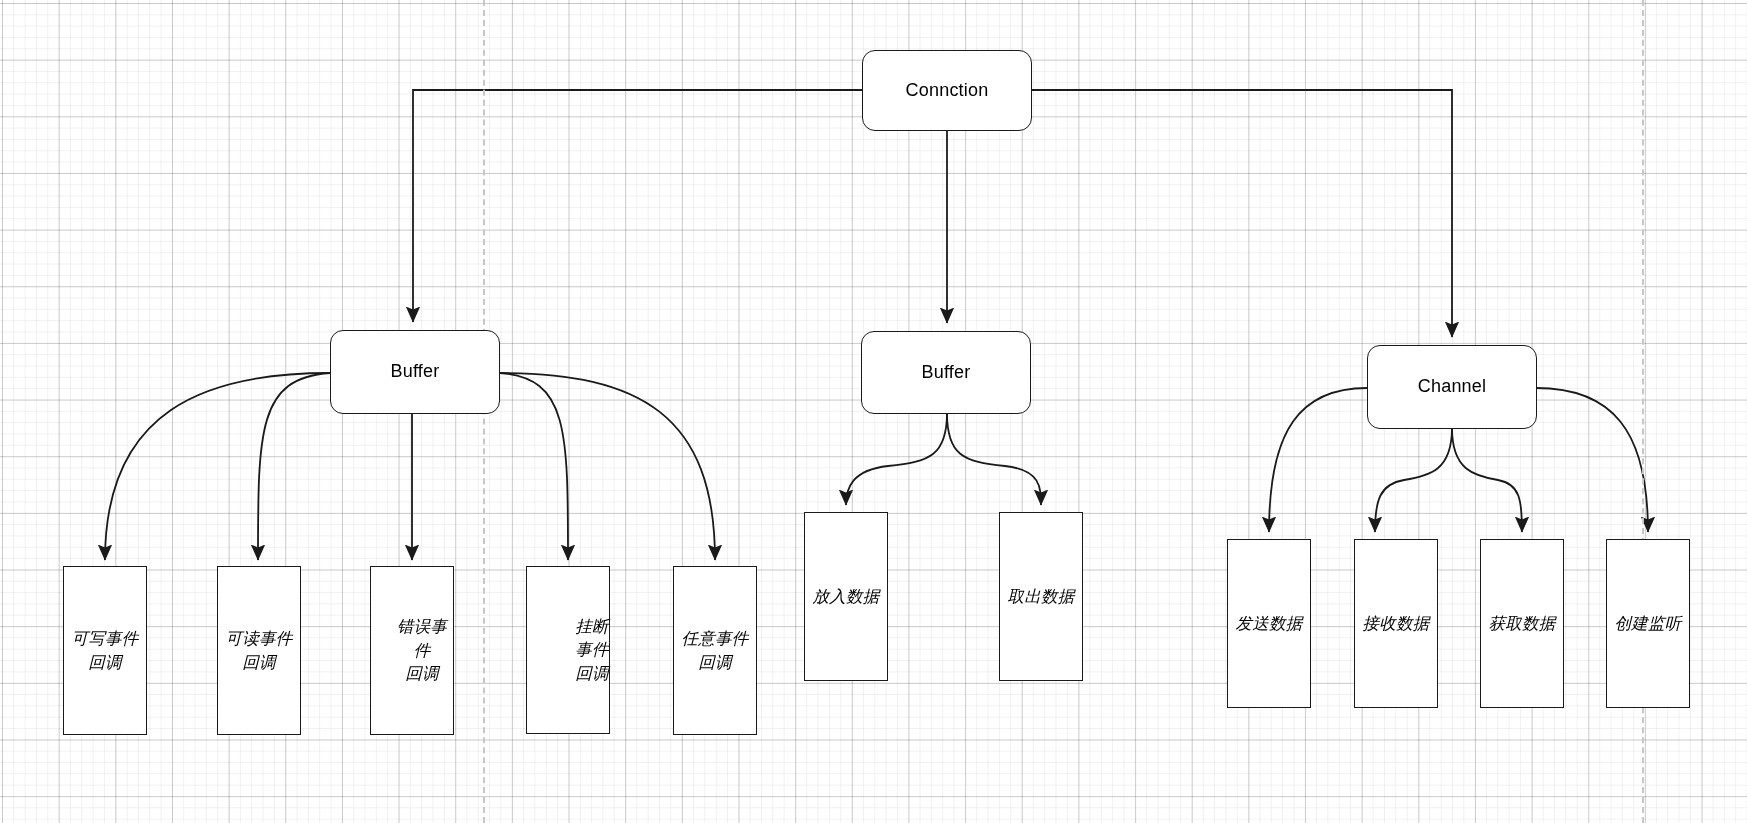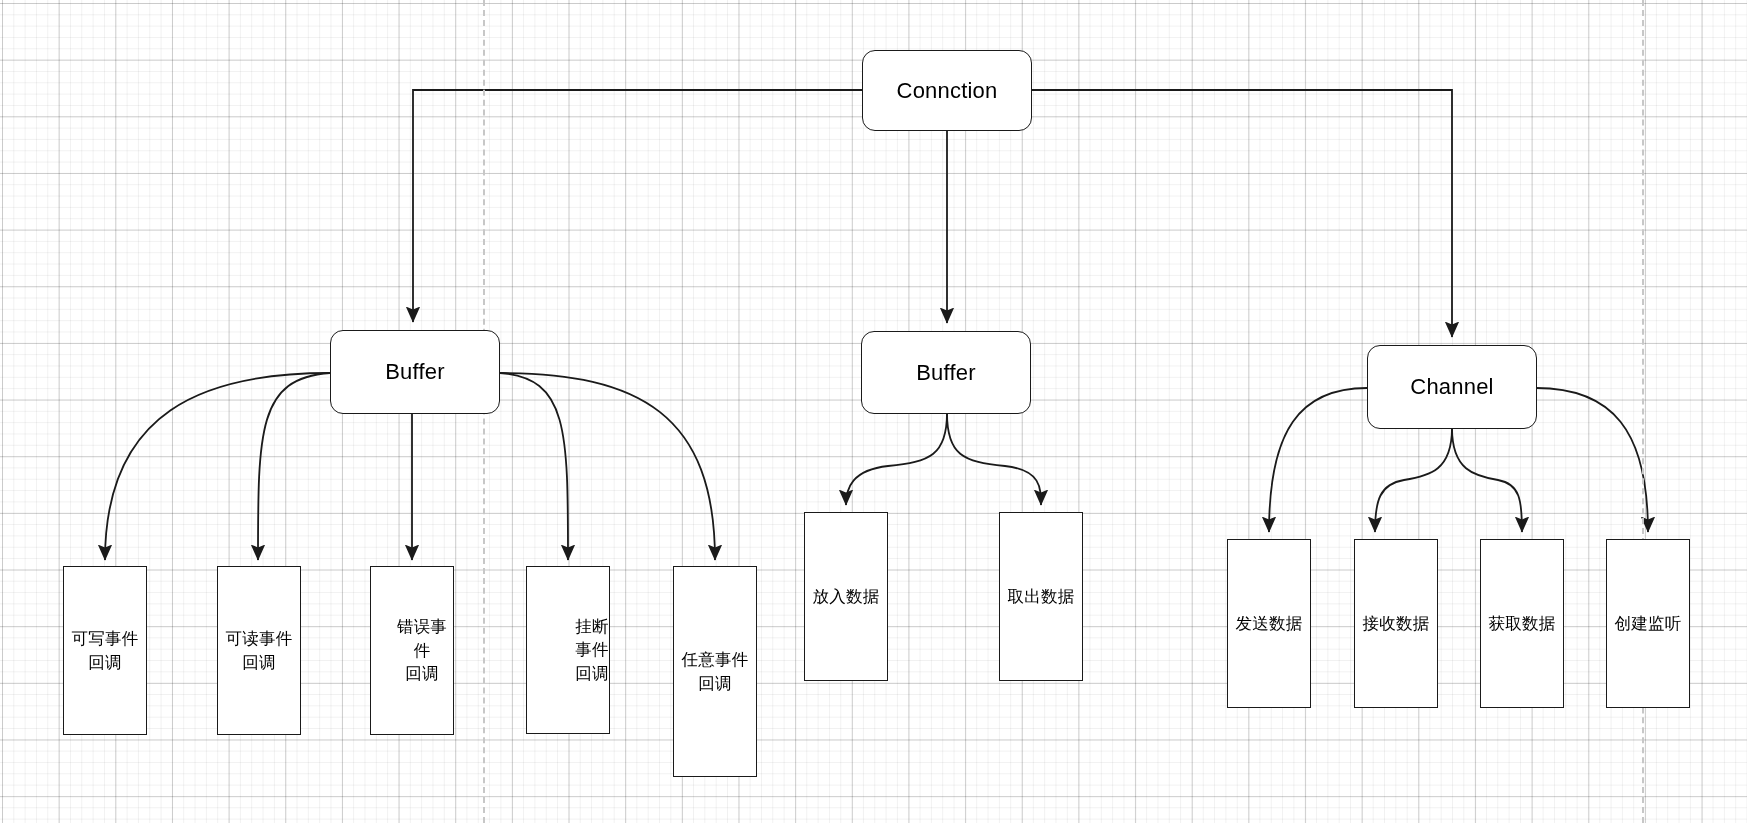--- a/index.html
+++ b/index.html
@@ -45,22 +45,22 @@
     z-index:3;
   }
   .node.rounded{ border-radius:13px; }
   .node.leaf{ border-radius:0; border-width:1.7px; }
   .node .label{
     display:block;
     line-height:1.42;
     white-space:pre-line;
     letter-spacing:0.2px;
   }
-  .node.rounded .label{ font-size:22px; }
-  .node.leaf .label{ font-size:16.5px; }
+  .node.rounded .label{ font-size:18px; }
+  .node.leaf .label{ font-size:16.5px;font-style:italic; }
   .guide{
     position:absolute;
     top:0;bottom:0;
     width:0;
     border-left:2px dashed #c7c7c7;
     z-index:1;
   }
 </style>
 </head>
 <body>
@@ -134,21 +134,21 @@
 回调</span>
   </div>
   <div class="node leaf" style="left:370px;top:566px;width:84px;height:169px;padding-left:20px;">
     <span class="label">错误事件
 回调</span>
   </div>
   <div class="node leaf" style="left:526px;top:566px;width:84px;height:168px;padding-left:48px;">
     <span class="label">挂断事件
 回调</span>
   </div>
-  <div class="node leaf" style="left:673px;top:566px;width:84px;height:211px;">
+  <div class="node leaf" style="left:673px;top:566px;width:84px;height:169px;">
     <span class="label">任意事件
 回调</span>
   </div>
 
   <div class="node leaf" style="left:804px;top:512px;width:84px;height:169px;">
     <span class="label">放入数据</span>
   </div>
   <div class="node leaf" style="left:999px;top:512px;width:84px;height:169px;">
     <span class="label">取出数据</span>
   </div>

